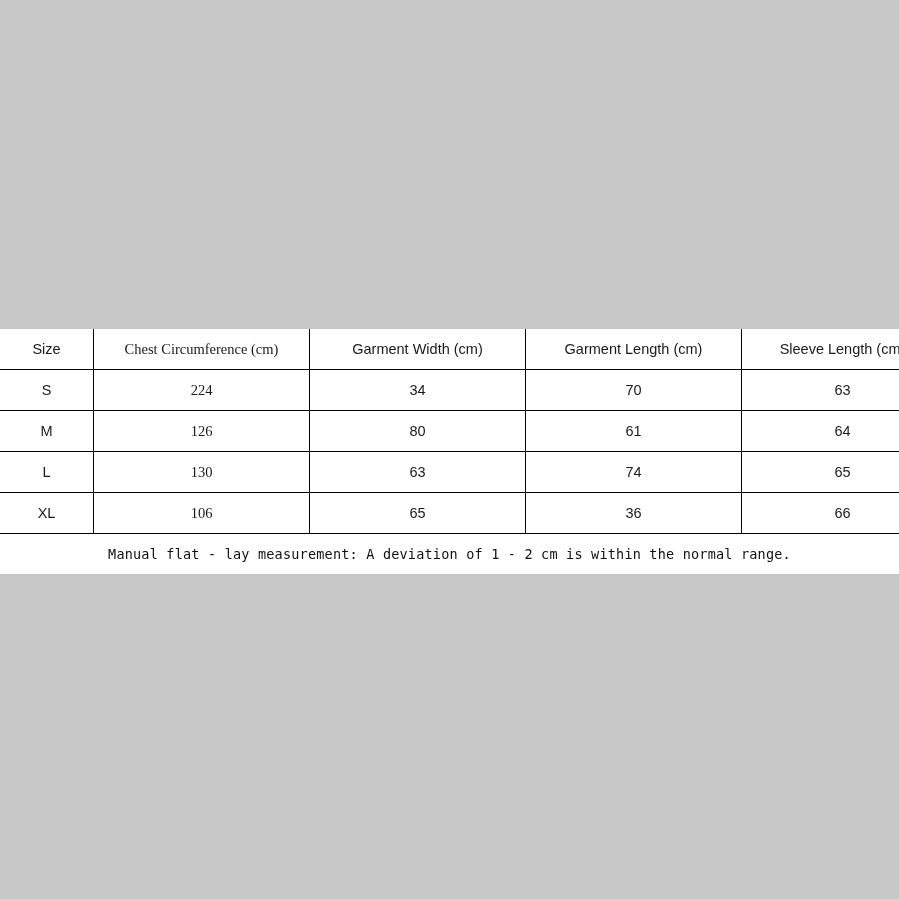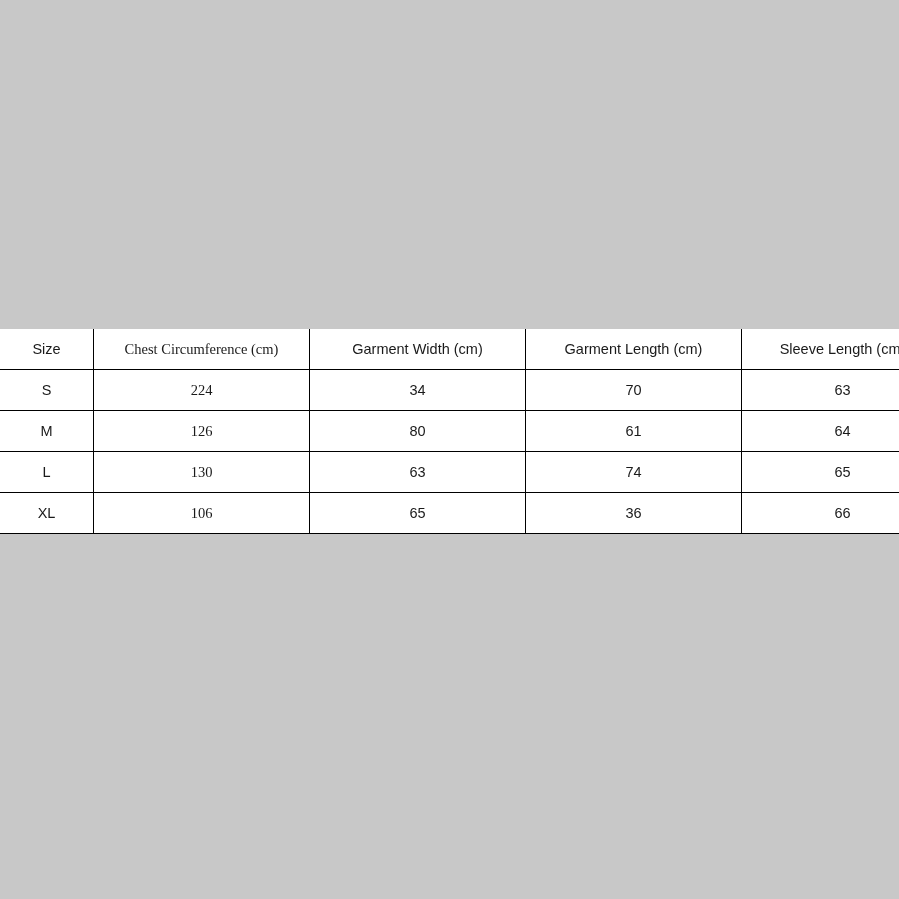--- a/index.html
+++ b/index.html
@@ -126,15 +126,18 @@
         <tr>
           <td class="col-size">XL</td>
           <td class="col-chest">106</td>
           <td class="col-shoulder">65</td>
           <td class="col-length">36</td>
           <td class="col-sleeve">66</td>
         </tr>
       </tbody>
     </table>
 
+    <div class="note-bar">
+      <span class="note-text">Manual flat - lay measurement: A deviation of 1 - 2 cm is within the normal range.</span>
+    </div>
   </div>
 
 </div>
 
 </body></html>

